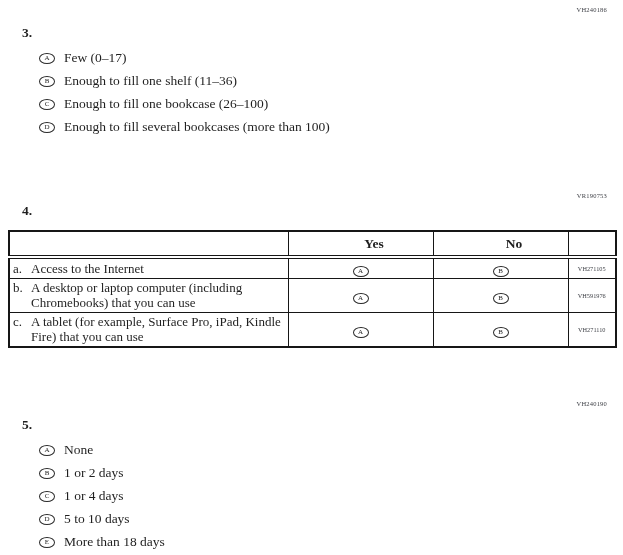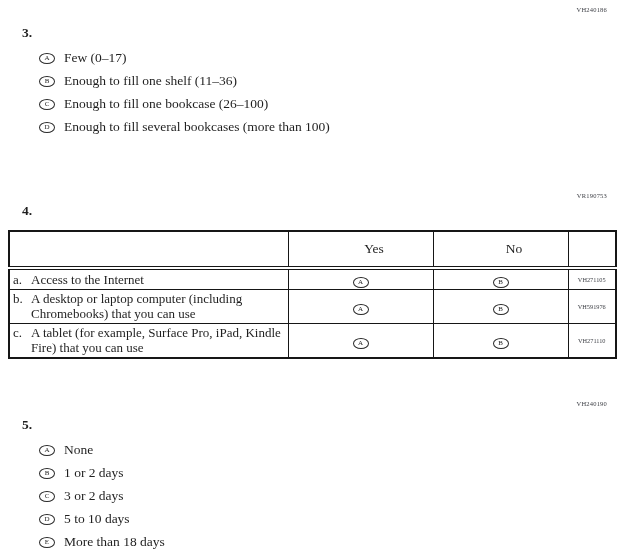--- a/index.html
+++ b/index.html
@@ -22,21 +22,21 @@
     display:flex; align-items:center; justify-content:center;
     font-size:7px; line-height:1; margin-right:9px; color:#1f1f1f; cursor:pointer; background:#fff;
   }
   .option-label { white-space:nowrap; }
   table.qtable {
     position:absolute; left:8px; top:230px; width:607px;
     border-collapse:collapse; table-layout:fixed;
   }
   table.qtable, .qtable td, .qtable th { border:1.7px solid #161616; }
   table.qtable { border-width:2.5px; }
-  .qtable thead th { border-bottom:4px double #161616; height:37px; font-size:13.5px; font-weight:400; text-align:center; vertical-align:middle;padding-left:27px; }
+  .qtable thead th { border-bottom:4px double #161616; height:26px; font-size:13.5px; font-weight:700; text-align:center; vertical-align:middle;padding-left:27px; }
   .qtable td { vertical-align:middle; }
   .row-a td { height:21px; }
   .row-b td { height:34px; }
   .row-c td { height:35px; }
   .rowlabel { display:flex; font-size:13px; line-height:15px; padding:1px 4px 1px 3px; }
   .rlprefix { flex:0 0 18px; }
   .rltext { flex:1; }
   .bubble-cell { text-align:center; }
   .bubble-cell .bubble { display:inline-flex; margin:0 auto; }
   .code-cell { text-align:center; font-size:6.3px; color:#3c3e44; padding:0 1px; }
@@ -134,21 +134,21 @@
     <div class="option">
       <span class="bubble">A</span>
       <span class="option-label">None</span>
     </div>
     <div class="option">
       <span class="bubble">B</span>
       <span class="option-label">1 or 2 days</span>
     </div>
     <div class="option">
       <span class="bubble">C</span>
-      <span class="option-label">3 or 2 days</span>
+      <span class="option-label">1 or 4 days</span>
     </div>
     <div class="option">
       <span class="bubble">D</span>
       <span class="option-label">5 to 10 days</span>
     </div>
     <div class="option">
       <span class="bubble">E</span>
       <span class="option-label">More than 18 days</span>
     </div>
   </div>

